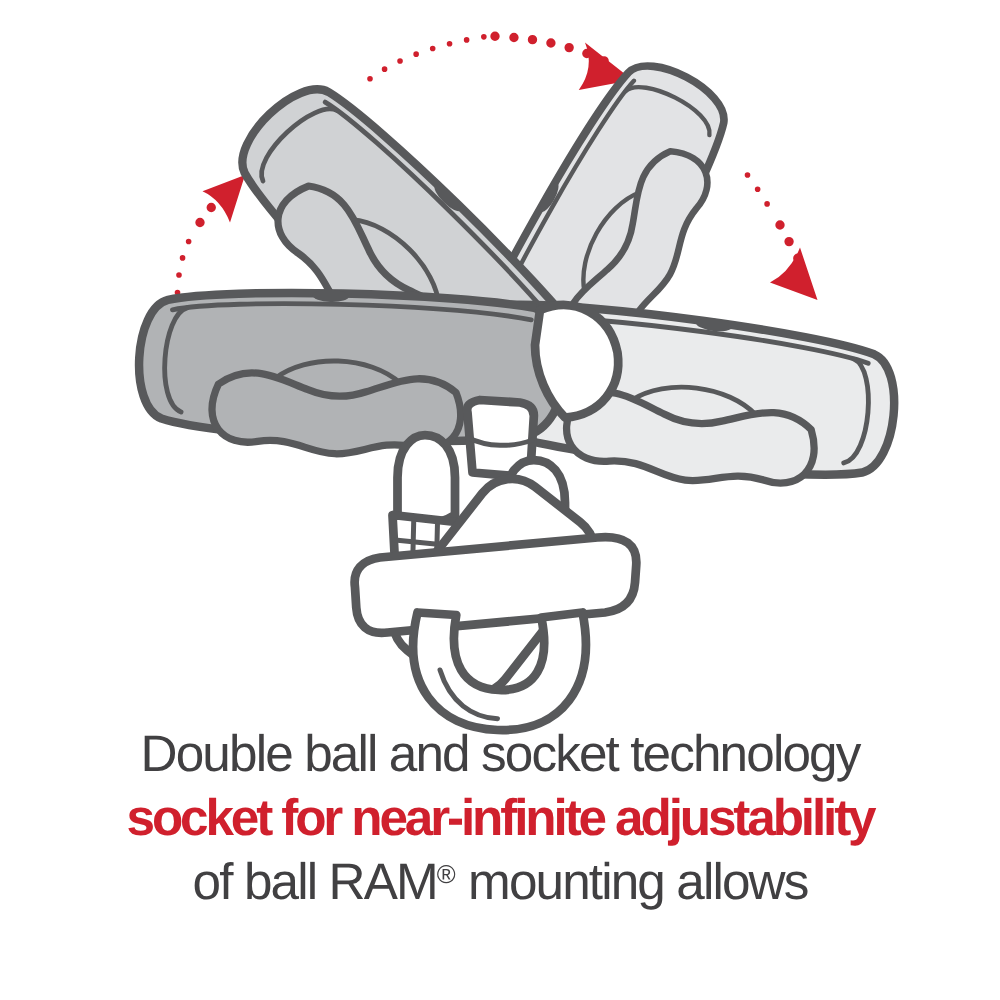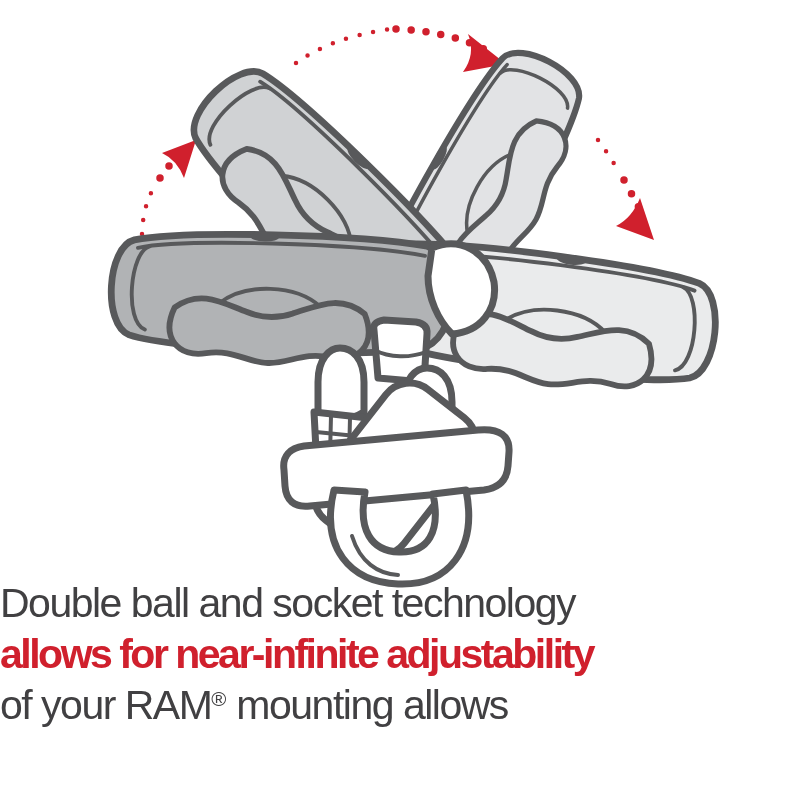--- a/index.html
+++ b/index.html
@@ -3,21 +3,21 @@
 <meta charset="utf-8">
 <style>
   html,body{margin:0;padding:0;background:#fff;}
   .stage{position:relative;width:800px;height:800px;background:var(--background,#fff);overflow:hidden;
          font-family:"Liberation Sans", sans-serif;}
   .illustration{position:absolute;left:0;top:0;}
   .hw{fill:var(--hardware);stroke:var(--outline);stroke-width:7;stroke-linejoin:round;stroke-linecap:round;}
   .hw-thin{fill:none;stroke:var(--outline);stroke-width:4;stroke-linecap:round;}
   .dotseg{fill:none;stroke:var(--accent-red);stroke-linecap:round;}
   .arrowhead{fill:var(--accent-red);stroke:none;}
-  .caption{position:absolute;left:0;top:578px;width:800px;text-align:left;color:var(--text);}
+  .caption{position:absolute;left:0;top:578px;width:800px;text-align:center;color:var(--text);}
   .cap-line{margin:0;font-size:41px;line-height:51px;letter-spacing:-1.5px;font-weight:400;}
   .cap-red{color:var(--accent-red);font-weight:700;letter-spacing:-2.5px;}
   .cap-line sup{font-size:0.5em;vertical-align:baseline;position:relative;top:-0.65em;letter-spacing:0;}
 </style>
 </head>
 <body>
 
 <div class="stage">
 
   <svg class="illustration" width="800" height="600" viewBox="0 0 800 600" aria-hidden="true">
@@ -78,17 +78,17 @@
       </g>
       <rect class="hw" x="342" y="386" width="106" height="166" rx="30" transform="rotate(38 395 469)"></rect>
       <path class="hw" d="M 284,470 C 282,456 290,448 304,446 L 478,430 C 500,428 510,436 509,452 L 508,466 C 507,480 499,488 484,490 L 310,506 C 294,508 286,500 285,486 Z"></path>
       <path class="hw" d="M 334,490 C 320,548 350,582 398,584 C 448,586 478,550 466,490 L 433,494 C 441,532 428,553 399,552 C 371,551 358,530 365,492 Z"></path>
       <path class="hw-thin" d="M 352,536 C 360,562 378,574 398,575"></path>
     </g>
   </svg>
 
   <div class="caption">
     <p class="cap-line">Double ball and socket technology</p>
-    <p class="cap-line cap-red">allows for near-infinite adjustability</p>
-    <p class="cap-line"><span>of your RAM</span><sup>®</sup><span> mounting allows</span></p>
+    <p class="cap-line cap-red">socket for near-infinite adjustability</p>
+    <p class="cap-line"><span>of ball RAM</span><sup>®</sup><span> mounting allows</span></p>
   </div>
 
 </div>
 
 </body></html>

